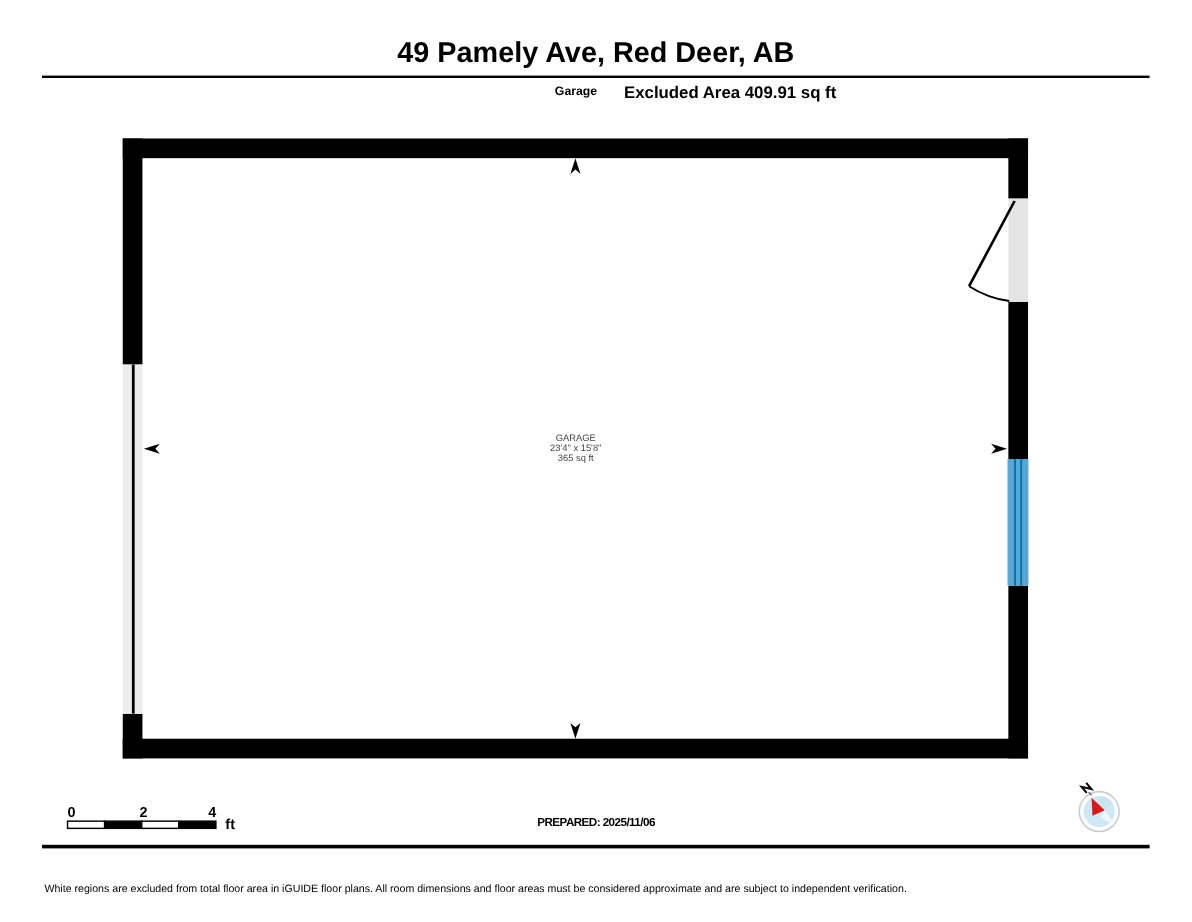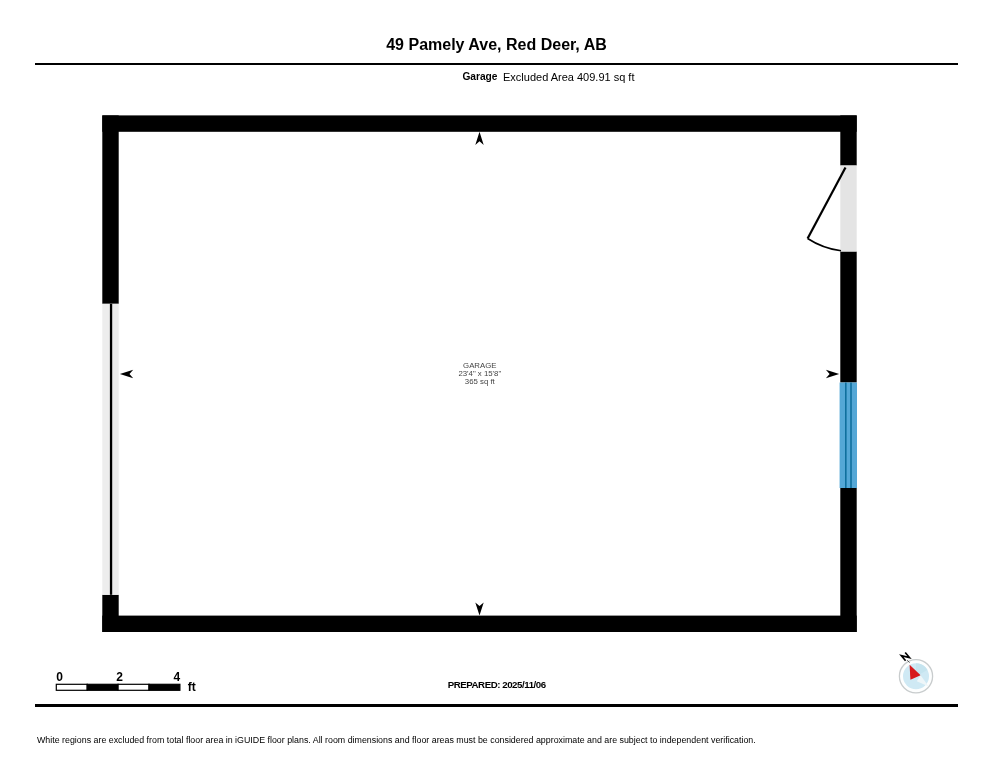--- a/index.html
+++ b/index.html
@@ -2,27 +2,27 @@
 <html><head>
 <meta charset="utf-8">
 <style>
   html,body{margin:0;padding:0;background:#ffffff;}
   body{width:993px;height:768px;position:relative;font-family:"Liberation Sans",sans-serif;overflow:hidden;}
   .abs{position:absolute;}
 </style>
 </head>
 <body>
 
-<div class="abs" style="left:0;top:35px;width:993px;text-align:center;font-size:16px;line-height:20px;font-weight:bold;color:#000;">49 Pamely Ave, Red Deer, AB</div>
+<div class="abs" style="left:0;top:35px;width:993px;text-align:center;font-size:24px;line-height:20px;font-weight:bold;color:#000;">49 Pamely Ave, Red Deer, AB</div>
 
 <div class="abs" style="left:35px;top:63px;width:923px;height:1.9px;background:#000;"></div>
 
 <div class="abs" style="left:362px;top:71px;width:135.5px;text-align:right;font-size:10.2px;line-height:12px;font-weight:bold;color:#000;">Garage</div>
 
-<div class="abs" style="left:503px;top:71px;font-size:11px;line-height:12px;color:#000;">Excluded Area 409.91 sq ft</div>
+<div class="abs" style="left:520px;top:71px;font-size:14px;line-height:12px;color:#000;font-weight:bold;">Excluded Area 409.91 sq ft</div>
 
 <svg class="abs" style="left:0;top:0;" width="993" height="768" viewBox="0 0 993 768">
 
   <rect x="118.7" y="131.8" width="721.6" height="483.8" fill="#ffffff"></rect>
 
   <rect x="102.3" y="115.4" width="754.4" height="16.4" fill="#000000"></rect>
 
   <rect x="102.3" y="615.6" width="754.4" height="16.4" fill="#000000"></rect>
 
   <rect x="102.3" y="115.4" width="16.4" height="188.4" fill="#000000"></rect>

